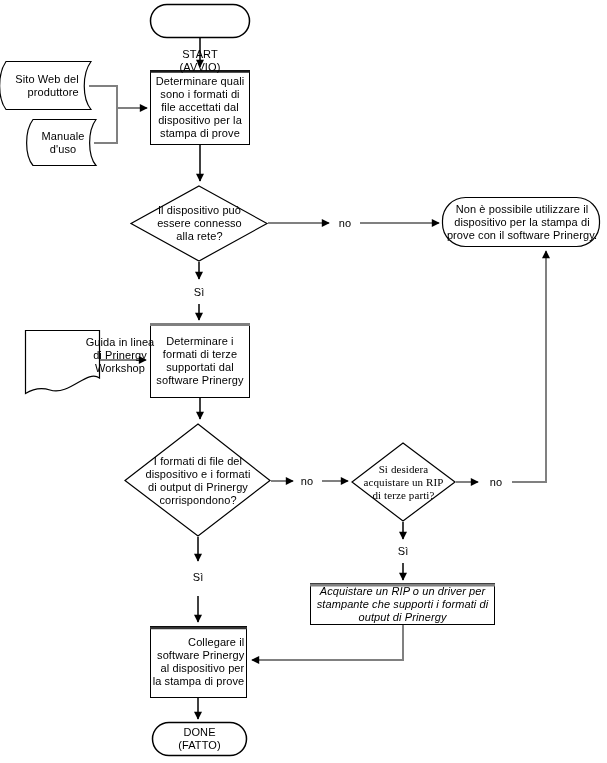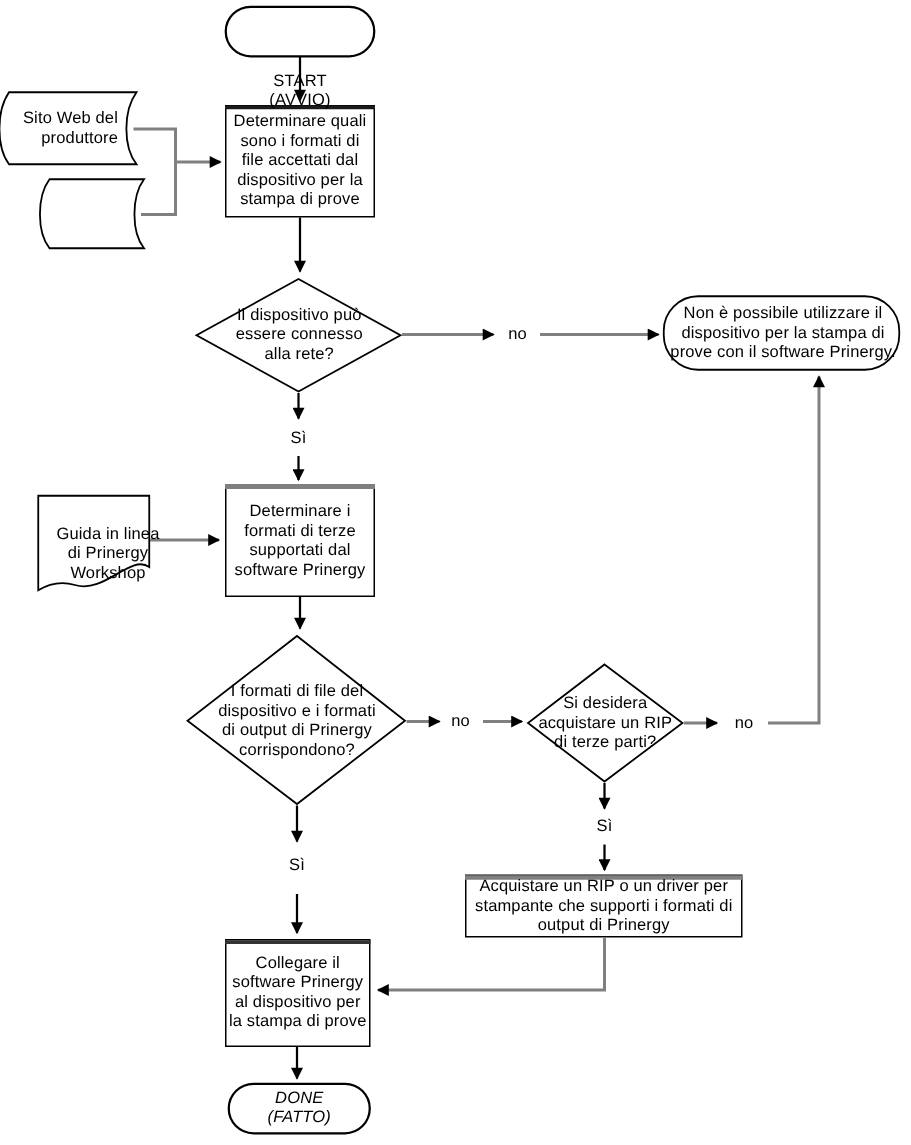--- a/index.html
+++ b/index.html
@@ -101,70 +101,72 @@
       <path d="M403 625 L403 660 L252 660" marker-end="url(#arr)"></path>
     </g>
   </svg>
 
   <div class="lbl" style="left:150px; top:4px; width:100px; height:34px;margin-top:40px;">START
 (AVVIO)</div>
 
   <div class="lbl" style="left:4px; top:61px; width:86px; height:49px;text-align:right;">Sito Web del
 produttore</div>
 
+  <div class="lbl" style="left:30px; top:119px; width:66px; height:47px;">Manuale
+d'uso</div>
 
   <div class="lbl" style="left:136px; top:189px; width:127px; height:68px;">Il dispositivo può
 essere connesso
 alla rete?</div>
 
   <div class="lbl" style="left:151px; top:71px; width:98px; height:73px;">Determinare quali
 sono i formati di
 file accettati dal
 dispositivo per la
 stampa di prove</div>
 
   <div class="lbl" style="left:330px; top:215px; width:30px; height:16px;">no</div>
 
   <div class="lbl" style="left:444px; top:198px; width:156px; height:48px;">Non è possibile utilizzare il
 dispositivo per la stampa di
 prove con il software Prinergy.</div>
 
   <div class="lbl" style="left:184px; top:284px; width:30px; height:16px;">Sì</div>
 
-  <div class="lbl" style="left:25px; top:343px; width:94px; height:52px;">Guida in linea
+  <div class="lbl" style="left:25px; top:329px; width:94px; height:52px;padding-left:48px;">Guida in linea
 di Prinergy
 Workshop</div>
 
   <div class="lbl" style="left:151px; top:324px; width:98px; height:73px;">Determinare i
 formati di terze
 supportati dal
 software Prinergy</div>
 
   <div class="lbl" style="left:132px; top:440px; width:132px; height:82px;">I formati di file del
 dispositivo e i formati
 di output di Prinergy
 corrispondono?</div>
 
   <div class="lbl" style="left:293px; top:473px; width:28px; height:16px;">no</div>
 
-  <div class="lbl" style="left:351px; top:450px; width:105px; height:64px;">Si desidera
+  <div class="lbl" style="left:351px; top:450px; width:105px; height:64px;font-family:Liberation Serif, serif;">Si desidera
 acquistare un RIP
 di terze parti?</div>
 
   <div class="lbl" style="left:480px; top:474px; width:32px; height:16px;">no</div>
 
   <div class="lbl" style="left:388px; top:543px; width:30px; height:16px;">Sì</div>
 
-  <div class="lbl" style="left:311px; top:584px; width:183px; height:40px;">Acquistare un RIP o un driver per
+  <div class="lbl" style="left:311px; top:584px; width:183px; height:40px;font-style:italic;">Acquistare un RIP o un driver per
 stampante che supporti i formati di
 output di Prinergy</div>
 
   <div class="lbl" style="left:183px; top:569px; width:30px; height:16px;">Sì</div>
 
-  <div class="lbl" style="left:151px; top:627px; width:95px; height:70px;">Collegare il
+  <div class="lbl" style="left:151px; top:627px; width:95px; height:70px;text-align:right;">Collegare il
 software Prinergy
 al dispositivo per
 la stampa di prove</div>
 
-  <div class="lbl" style="left:152px; top:722px; width:95px; height:34px;font-style:italic;">DONE
+  <div class="lbl" style="left:152px; top:722px; width:95px; height:34px;">DONE
 (FATTO)</div>
 
 </div>
 
 </body></html>

